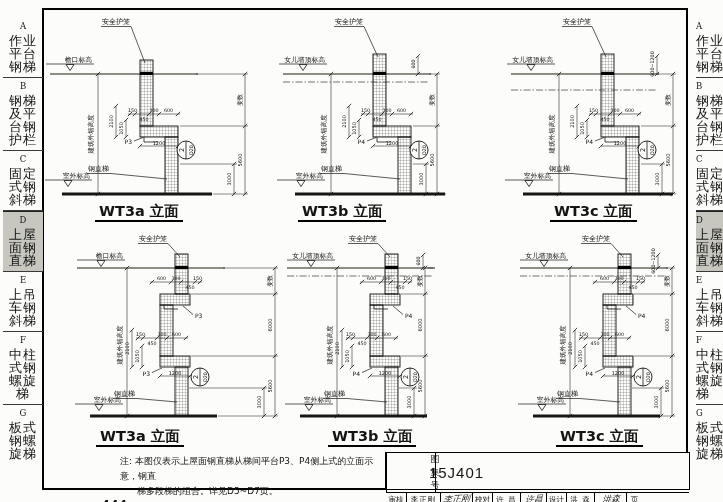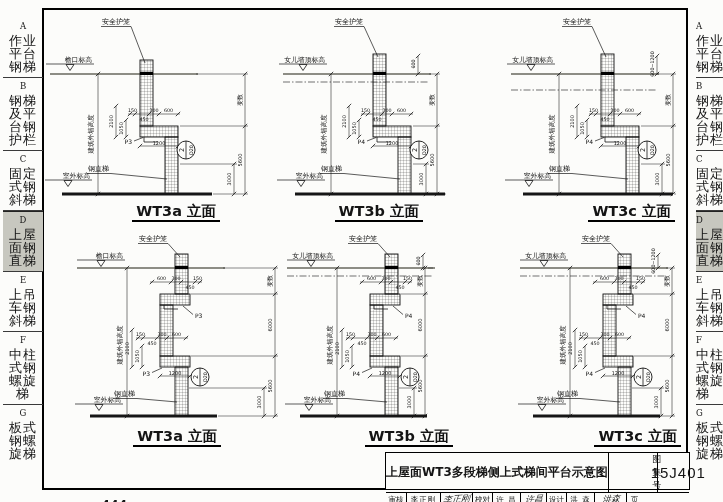--- a/index.html
+++ b/index.html
@@ -10,21 +10,21 @@
   
   .sb{position:absolute;top:18px;width:40px;}
   .sb-left{left:3px;text-align:center;}
   .sb-right{left:692px;width:46px;text-align:left;padding-left:4px;}
   .sb-item{padding:3px 0 4px;border-bottom:1px solid #3a3a3a;}
   .sb-item:last-child{border-bottom:none;}
   .sb-item.active{background:#c7c7bf;border-top:1px solid #222;}
   .sb-letter{font-family:"DejaVu Serif",serif;font-size:8.5px;line-height:11px;margin-bottom:2px;}
   .sb-line{font-size:13px;line-height:13px;letter-spacing:1px;white-space:nowrap;}
   
-  .dt{position:absolute;width:125px;text-align:right;font-weight:bold;font-size:14.5px;}
+  .dt{position:absolute;width:125px;text-align:left;font-weight:bold;font-size:14.5px;}
   .dt span{border-bottom:2px solid #000;padding:0 4px 1px;white-space:nowrap;}
   svg{position:absolute;}
   
   .note{position:absolute;left:120px;top:454px;width:264px;font-size:9px;line-height:15px;}
   .note .l2{padding-left:17px;}
   
   .tblock{position:absolute;left:385px;top:452px;width:305px;height:38px;
           border:1.5px solid #000;box-sizing:border-box;display:flex;flex-direction:column;background:#fcfcfa;}
   .tb-r1{flex:1;display:flex;border-bottom:1px solid #000;align-items:stretch;}
   .tb-r2{height:13px;display:flex;align-items:stretch;}
@@ -664,25 +664,27 @@
     </div>
 
   <div class="dt" style="left:95px;top:202px"><span>WT3a 立面</span></div>
   <div class="dt" style="left:298px;top:202px"><span>WT3b 立面</span></div>
   <div class="dt" style="left:550px;top:202px"><span>WT3c 立面</span></div>
   <div class="dt" style="left:96px;top:427px"><span>WT3a 立面</span></div>
   <div class="dt" style="left:328px;top:427px"><span>WT3b 立面</span></div>
   <div class="dt" style="left:556px;top:427px"><span>WT3c 立面</span></div>
 
   <div class="note">
+    <div class="l1"><span>注:</span>
+      <span>本图仅表示上屋面钢直梯从梯间平台P3、P4侧上式的立面示意，钢直</span></div>
+    <div class="l2">梯多段梯的组合。详见D5~D7页。</div>
   </div>
 
   <div class="tblock">
     <div class="tb-r1">
-      <div class="tb-cell tb-title">上屋面WT3多段梯侧上式梯间平台示意图</div>
       <div class="tb-cell tb-albl">图集号</div>
       <div class="tb-cell tb-ano">15J401</div>
     </div>
     <div class="tb-r2">
       <div class="tb-cell c20 lb" style="border-left:none">审核</div>
       <div class="tb-cell c34 nm">李正刚</div>
       <div class="tb-cell c32">
           <span class="sig">李正刚</span>
         </div>
       <div class="tb-cell c20 lb">校对</div>

